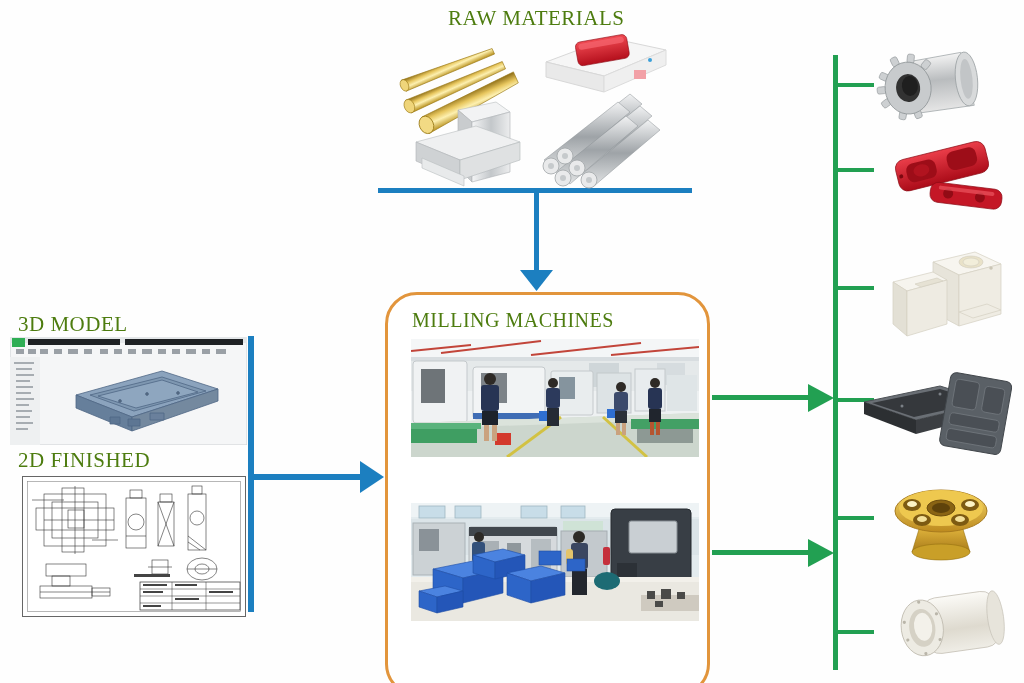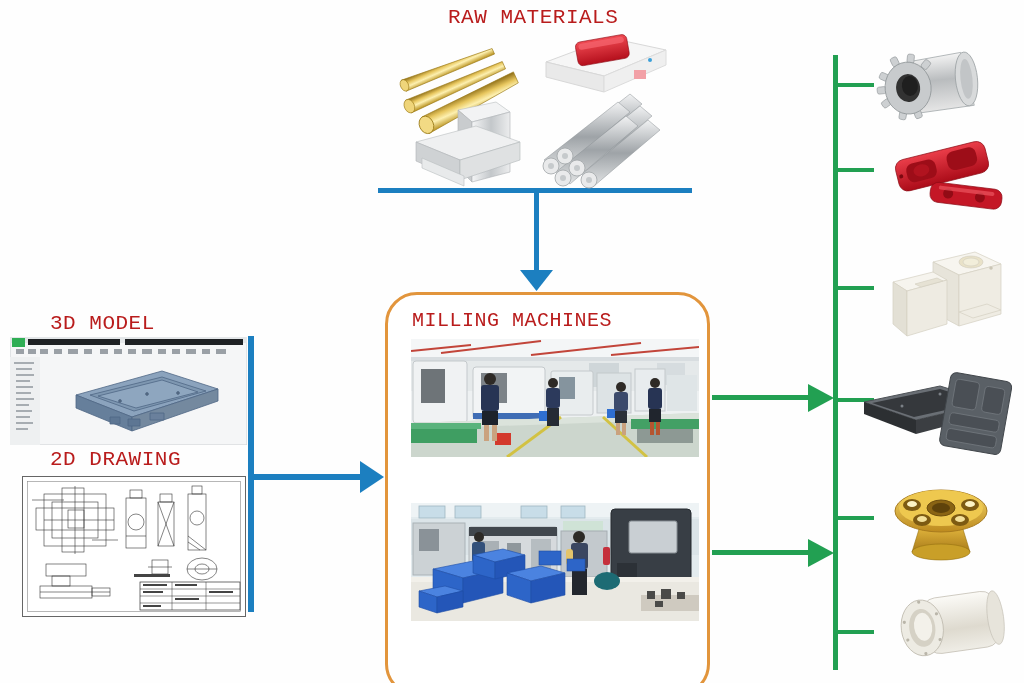--- a/index.html
+++ b/index.html
@@ -2,25 +2,25 @@
 <html><head>
 <meta charset="utf-8">
 <style>
   html,body{margin:0;padding:0;background:#ffffff;}
   #canvas{
     position:relative;width:1024px;height:683px;overflow:hidden;
     background:#fefefe;font-family:"Liberation Sans", sans-serif;color:#2b2b2b;
   }
   .abs{position:absolute;}
   .label{
-    font-family:Liberation Mono, monospace;color:#b91c1c;
+    font-family:Liberation Serif, serif;color:#4d7c0f;
     font-weight:500;letter-spacing:.5px;white-space:nowrap;
   }
   .title{font-size:21px;}
-  .section{font-size:21px;margin-left:32px;}
+  .section{font-size:21px;}
   .boxlabel{font-size:20px;}
   #connectors{position:absolute;left:0;top:0;pointer-events:none;}
   .blue-fill{fill:#1c7fc0;}
   .green-fill{fill:#22a052;}
   #machines-box{
     position:absolute;left:385px;top:292px;width:325px;height:404px;
     border:3px solid #e2953c;border-radius:32px;background:#ffffff;box-sizing:border-box;
   }
   .photo{position:absolute;overflow:hidden;background:#eef1f2;}
   svg{display:block;}
@@ -200,21 +200,21 @@
         <rect x="100" y="80" width="10" height="7" fill="#5d7693"></rect>
         <rect x="118" y="82" width="12" height="7" fill="#5d7693"></rect>
         <rect x="140" y="76" width="14" height="7" fill="#6a809c"></rect>
         <circle cx="137" cy="57" r="1.4" fill="#55677e"></circle>
           <circle cx="168" cy="56" r="1.4" fill="#55677e"></circle>
         <circle cx="110" cy="64" r="1.4" fill="#55677e"></circle>
       </g>
     </svg>
   </div>
 
-  <div class="abs label section" style="left:18px;top:448px;">2D DRAWING</div>
+  <div class="abs label section" style="left:18px;top:448px;">2D FINISHED</div>
 
   <div class="abs" style="left:22px;top:476px;width:224px;height:141px;">
     <svg width="224" height="141" viewBox="0 0 224 141">
       <rect x="0.5" y="0.5" width="223" height="140" fill="#ffffff" stroke="#666" stroke-width="1"></rect>
       <rect x="5.5" y="5.5" width="213" height="130" fill="none" stroke="#888" stroke-width="0.6"></rect>
       <g stroke="#333" stroke-width="0.6" fill="none">
 
         <rect x="22" y="18" width="62" height="52"></rect>
         <rect x="30" y="26" width="46" height="36"></rect>
         <rect x="40" y="12" width="22" height="64"></rect>

